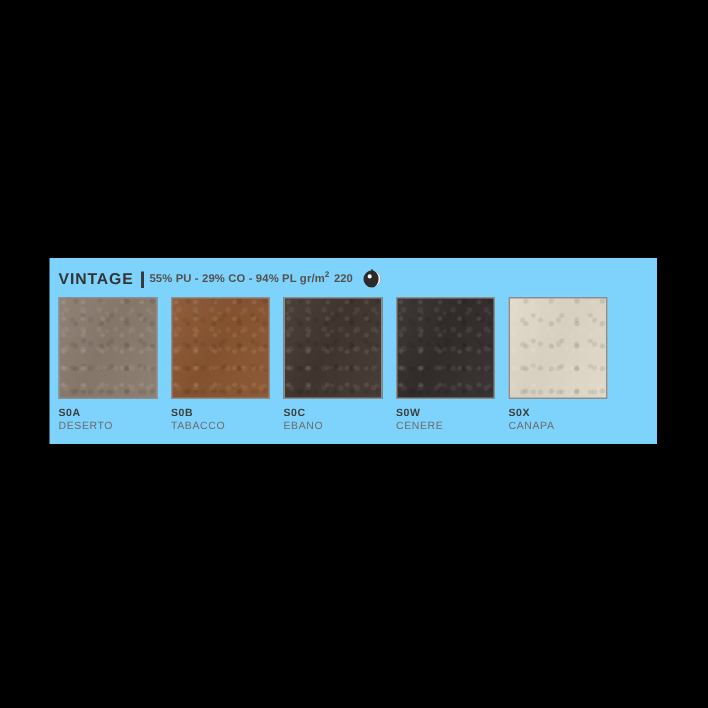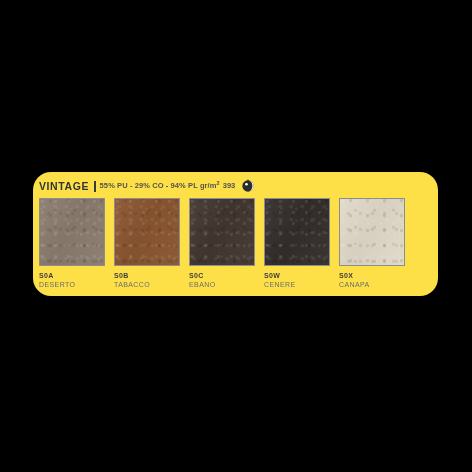--- a/index.html
+++ b/index.html
@@ -156,30 +156,30 @@
     letter-spacing: 0.4px;
     color: #6b6b6b;
     line-height: 1.25;
   }
 </style>
 </head>
 <body>
 
 <div id="stage" style="background: rgb(0, 0, 0);">
 
-  <div id="swatch-card" style="background: #fde047; border-radius: 18px;">
+  <div id="swatch-card" style="background: #7dd3fc;">
 
     <div class="card-header">
       <span class="family-name">VINTAGE</span>
 
       <span class="header-divider"></span>
 
       <span class="composition"><span>55% PU - 29% CO - 94% PL gr/m</span><span class="sup">2</span></span>
 
-      <span class="weight-value">393</span>
+      <span class="weight-value">220</span>
 
       <svg class="care-badge" viewBox="0 0 32 32">
         <circle cx="16" cy="16" r="13" fill="#2b2b2b"></circle>
         <path d="M16 3 a13 13 0 0 1 0 26 a7 9 0 0 0 0 -26 z" fill="#ffffff"></path>
         <circle cx="12.5" cy="12" r="3.1" fill="#ffffff"></circle>
         <circle cx="19.5" cy="20.5" r="3.1" fill="#2b2b2b"></circle>
         <rect x="14.6" y="1.2" width="2.8" height="3.2" rx="1" fill="#2b2b2b"></rect>
       </svg>
     </div>
 

